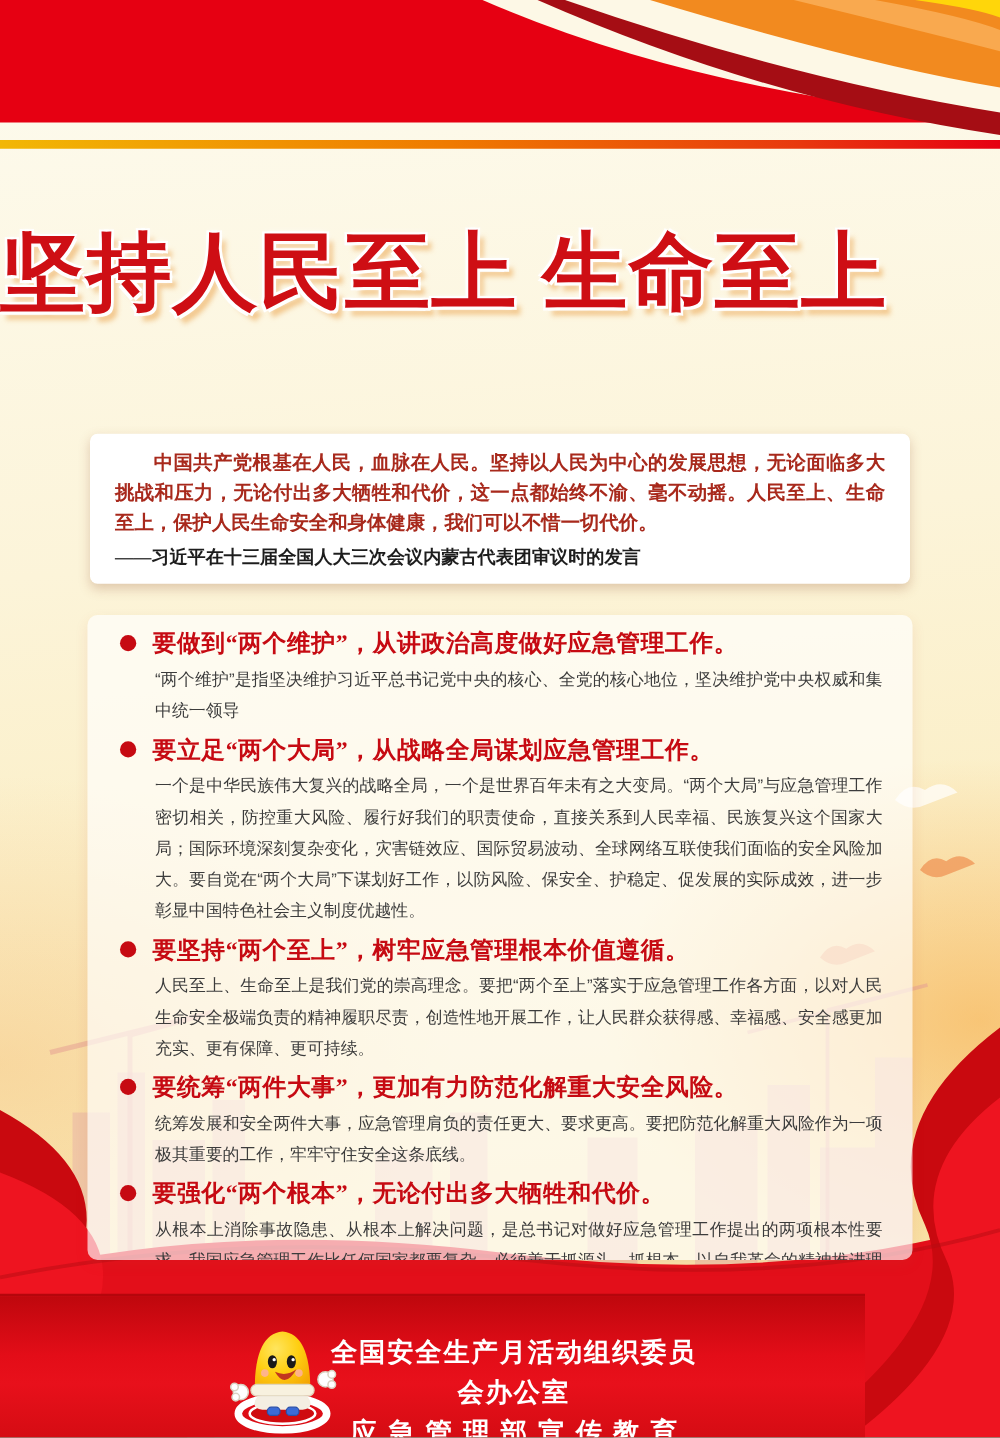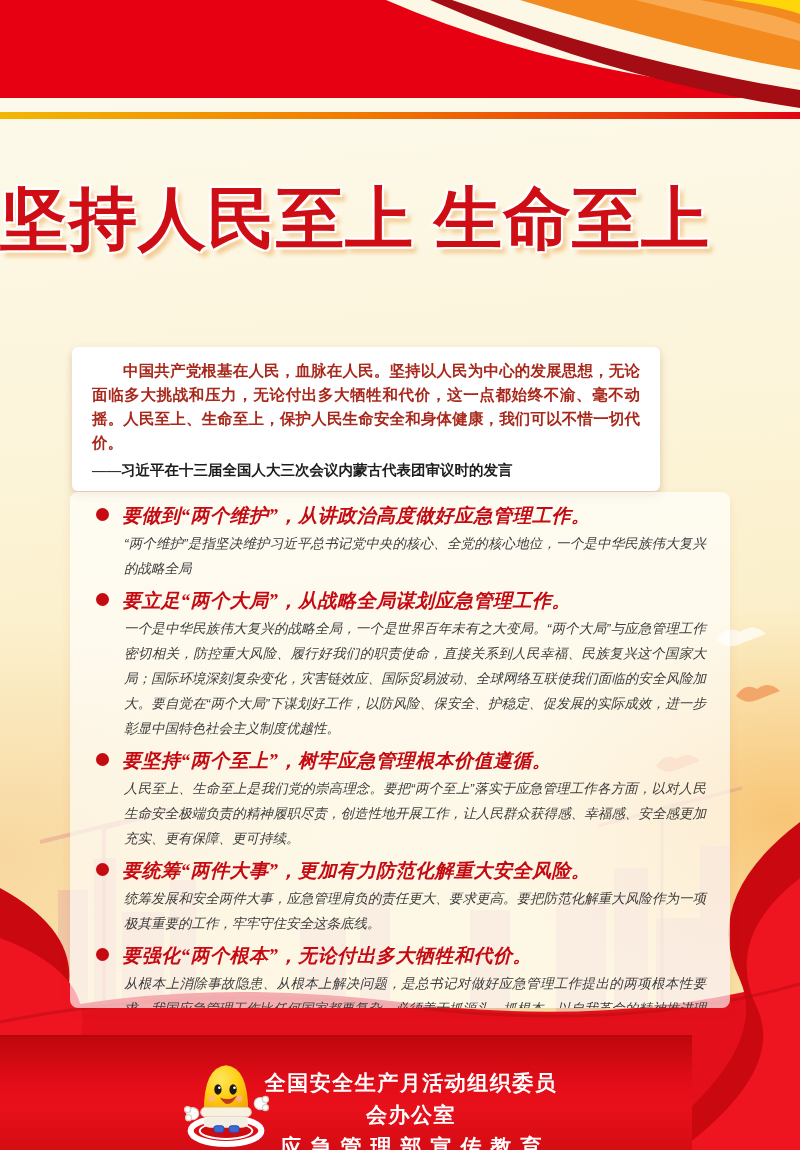--- a/index.html
+++ b/index.html
@@ -30,42 +30,42 @@
                 2px -2px 0 #fff, -2px 2px 0 #fff, 5px 6px 4px rgba(235,160,70,.55);
   }
   .subtitle {
     position:absolute; top:276px; left:0; width:800px; z-index:4;
     text-align:center; font-size:21px; line-height:38px; font-weight:900; font-style:italic;
     color:#c20d15; font-family:"Liberation Serif", serif;
     text-shadow:1px 1px 0 rgba(255,255,255,.8), 2px 3px 2px rgba(210,120,60,.35);
   }
   
   .quote-box {
-    position:absolute; top:347px; left:72px; width:588px; z-index:5;
+    position:absolute; top:347px; left:72px; width:656px; z-index:5;
     background:#ffffff; border-radius:6px; padding:12px 20px 9px 20px;
     box-shadow:0 4px 9px rgba(150,85,55,.28);
   }
   .quote-text {
     font-family:"Liberation Serif", serif; font-weight:700;
     font-size:15.5px; line-height:24px; color:#a8291c;
     text-indent:2em; text-align:justify;
   }
   .quote-attr {
     margin-top:3px; text-align:left; font-family:"Liberation Serif", serif;
     font-weight:700; font-size:14.5px; line-height:24px; color:#1d1d1d;
   }
   
   .content-panel {
     position:absolute; top:492px; left:70px; width:660px; height:516px; z-index:5;
     background:rgba(255,255,255,.66); border-radius:8px; overflow:hidden;
     padding:11px 24px 6px 22px;
     box-shadow:0 4px 10px rgba(185,70,45,.10);
   }
   .points { list-style:none; }
-  .point { position:relative; padding-left:30px; margin-bottom:7px;font-style:italic; }
+  .point { position:relative; padding-left:30px; margin-bottom:7px; }
   .point-dot {
     position:absolute; left:4px; top:5px; width:13px; height:13px;
     border-radius:50%; background:#c60a12;
   }
   .point-heading {
     font-family:"Liberation Serif", serif; font-weight:700;
     font-size:19px; line-height:25px; letter-spacing:.5px; color:#c60a12;
     margin-bottom:3px;
   }
   .point-body {
@@ -151,21 +151,21 @@
   <div class="quote-box">
     <p class="quote-text">中国共产党根基在人民，血脉在人民。坚持以人民为中心的发展思想，无论面临多大挑战和压力，无论付出多大牺牲和代价，这一点都始终不渝、毫不动摇。人民至上、生命至上，保护人民生命安全和身体健康，我们可以不惜一切代价。</p>
     <p class="quote-attr">——习近平在十三届全国人大三次会议内蒙古代表团审议时的发言</p>
   </div>
 
   <div class="content-panel">
     <ul class="points">
       <li class="point">
         <span class="point-dot"></span>
         <div class="point-heading">要做到“两个维护”，从讲政治高度做好应急管理工作。</div>
-        <div class="point-body">“两个维护”是指坚决维护习近平总书记党中央的核心、全党的核心地位，一个是中华民族伟大复兴的战略全局</div>
+        <div class="point-body">“两个维护”是指坚决维护习近平总书记党中央的核心、全党的核心地位，坚决维护党中央权威和集中统一领导</div>
       </li>
       <li class="point">
         <span class="point-dot"></span>
         <div class="point-heading">要立足“两个大局”，从战略全局谋划应急管理工作。</div>
         <div class="point-body">一个是中华民族伟大复兴的战略全局，一个是世界百年未有之大变局。“两个大局”与应急管理工作密切相关，防控重大风险、履行好我们的职责使命，直接关系到人民幸福、民族复兴这个国家大局；国际环境深刻复杂变化，灾害链效应、国际贸易波动、全球网络互联使我们面临的安全风险加大。要自觉在“两个大局”下谋划好工作，以防风险、保安全、护稳定、促发展的实际成效，进一步彰显中国特色社会主义制度优越性。</div>
       </li>
       <li class="point">
         <span class="point-dot"></span>
         <div class="point-heading">要坚持“两个至上”，树牢应急管理根本价值遵循。</div>
         <div class="point-body">人民至上、生命至上是我们党的崇高理念。要把“两个至上”落实于应急管理工作各方面，以对人民生命安全极端负责的精神履职尽责，创造性地开展工作，让人民群众获得感、幸福感、安全感更加充实、更有保障、更可持续。</div>

